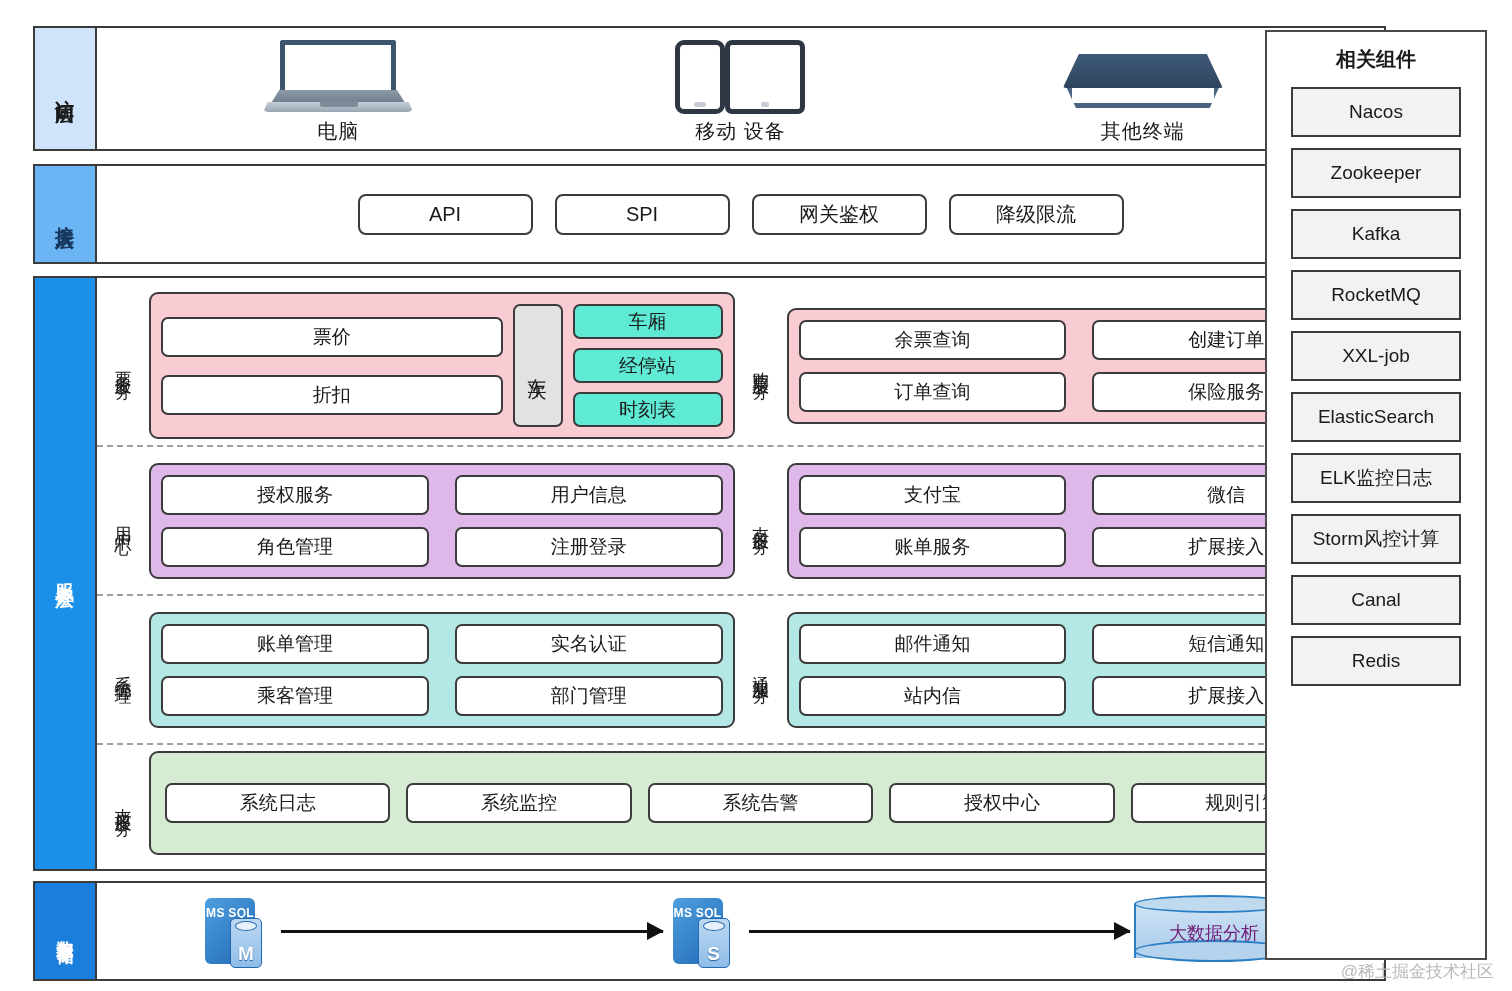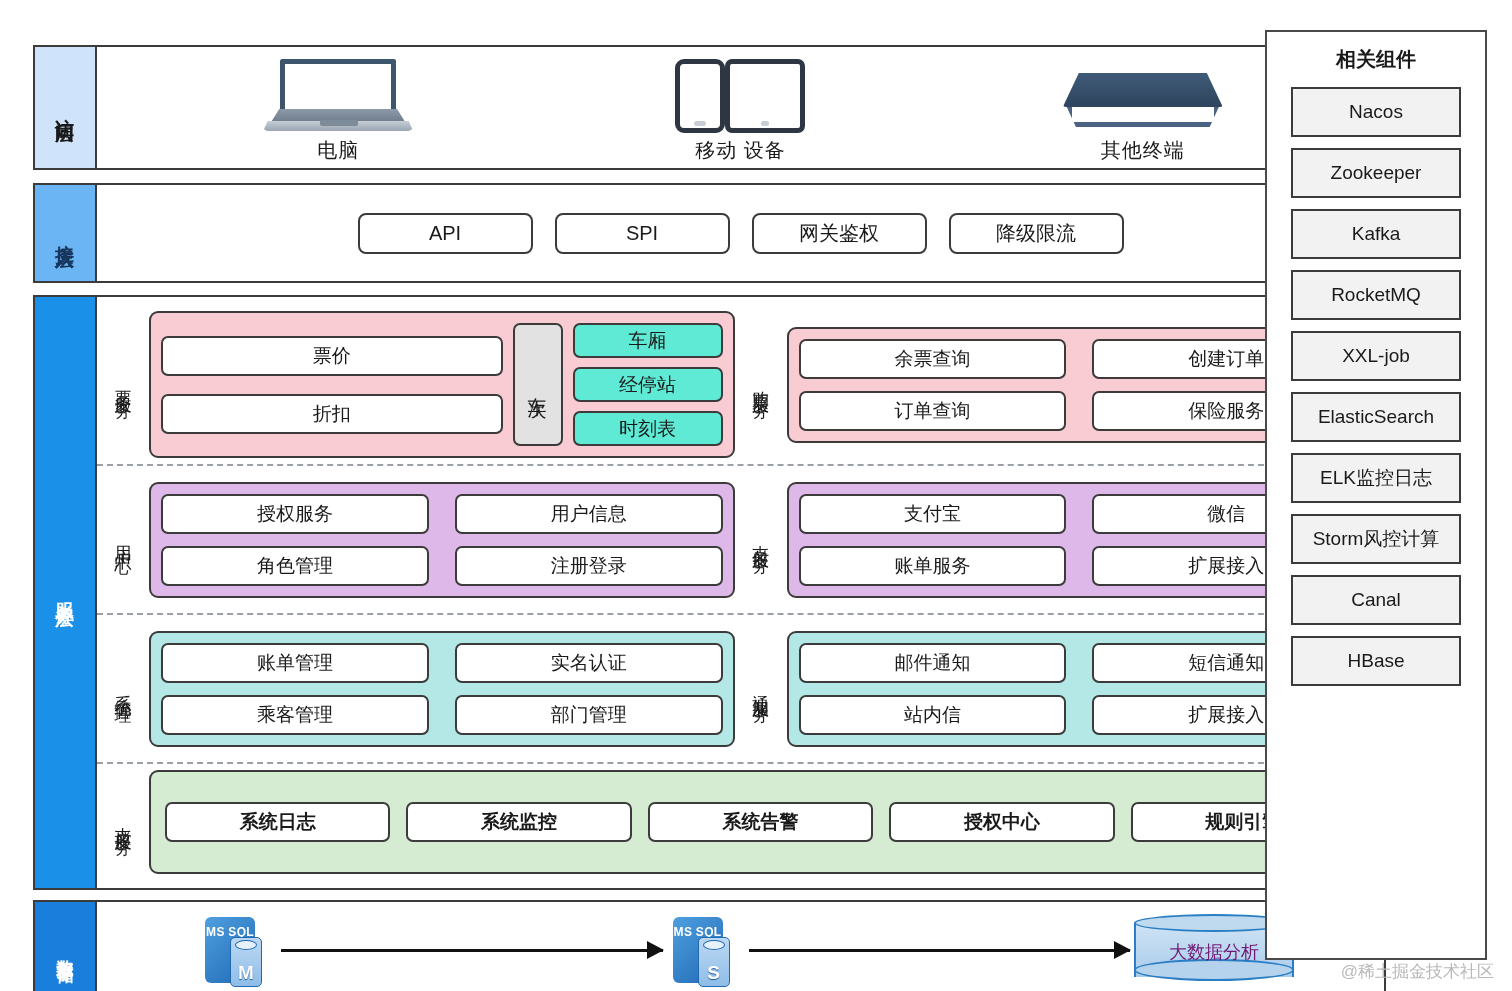--- a/index.html
+++ b/index.html
@@ -7,21 +7,21 @@
     width:1512px;height:991px;
     background:#ffffff;
     font-family:"Liberation Sans","DejaVu Sans",sans-serif;
     color:#1a1a1a;
     overflow:hidden;
   }
   .canvas{position:relative;width:1512px;height:991px;}
 
   
   .diagram{
-    position:absolute;left:33px;top:45px;width:1353px;height:930px;
+    position:absolute;left:33px;top:26px;width:1353px;height:930px;
   }
 
   
   .layer{
     position:absolute;left:0;right:0;
     border:2.5px solid #3b3b3b;
     background:#ffffff;
     box-sizing:border-box;
     display:flex;
   }
@@ -179,21 +179,21 @@
     flex:0 0 150px;display:flex;flex-direction:column;gap:9px;
   }
   .chip{
     height:35px;border:2.5px solid #3b3b3b;border-radius:7px;background:#5eead4;
     display:flex;align-items:center;justify-content:center;font-size:19px;
     box-sizing:border-box;
   }
   
   .support-box{
     flex:1;border:2.5px solid #3b3b3b;border-radius:9px;box-sizing:border-box;
-    padding:10px 14px;display:flex;align-items:center;justify-content:space-between;gap:16px;font-weight:bold;
+    padding:10px 14px;display:flex;align-items:center;justify-content:space-between;gap:16px;
   }
   .support-box .cell{flex:1;}
 
   
   #storage-layer{top:855px;height:100px;}
   #storage-layer .layer-tab{background:#1a7fdc;}
   #storage-layer .tab-text{color:#ffffff;font-weight:700;font-size:17px;letter-spacing:2px;}
   .storage-row{
     position:absolute;inset:0;display:flex;align-items:center;
     padding-left:102px;box-sizing:border-box;
@@ -496,18 +496,18 @@
     <div class="panel-title">相关组件</div>
     <div class="comp">Nacos</div>
     <div class="comp">Zookeeper</div>
     <div class="comp">Kafka</div>
     <div class="comp">RocketMQ</div>
     <div class="comp">XXL-job</div>
     <div class="comp">ElasticSearch</div>
     <div class="comp">ELK监控日志</div>
     <div class="comp">Storm风控计算</div>
     <div class="comp">Canal</div>
-    <div class="comp">HBase</div>
+    <div class="comp">Redis</div>
   </div>
 
   <div class="watermark">@稀土掘金技术社区</div>
 
 </div>
 
 </body></html>

